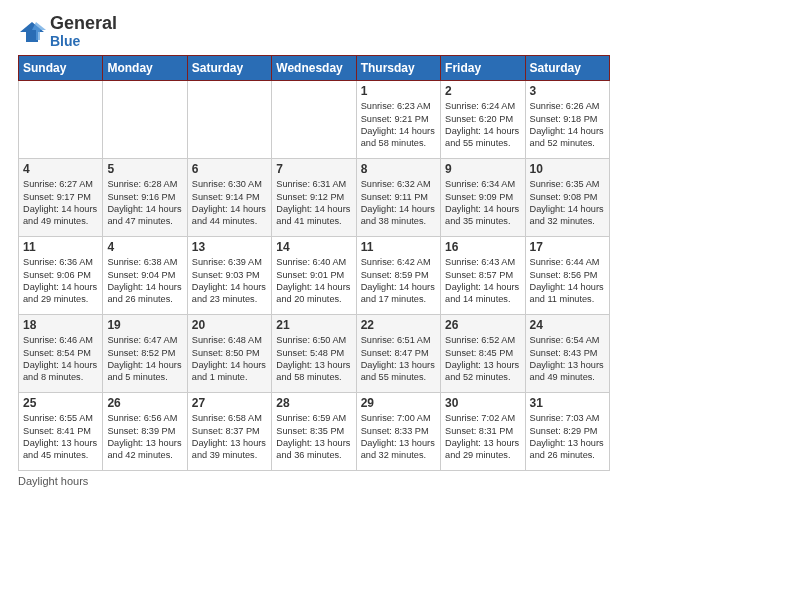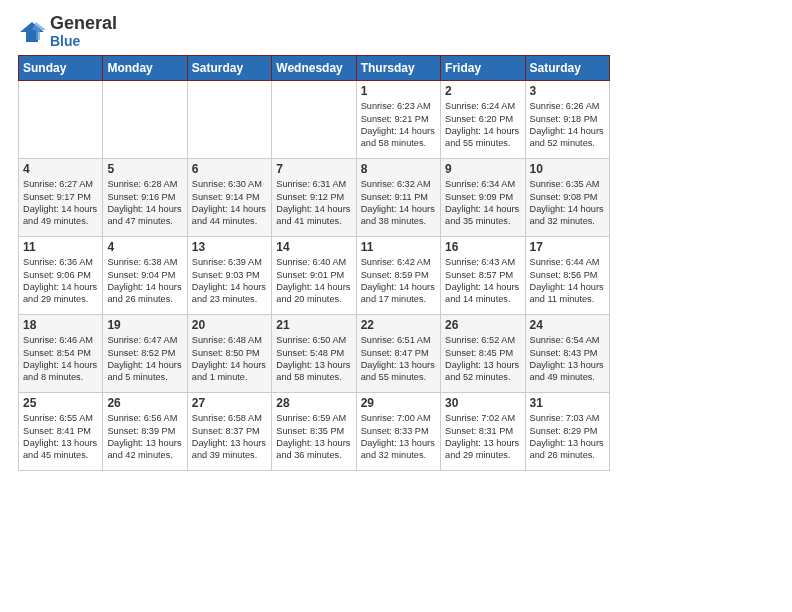--- a/index.html
+++ b/index.html
@@ -360,13 +360,14 @@
             <span class="day-num">31</span>
             <div class="day-info">Sunrise: 7:03 AM
 Sunset: 8:29 PM
 Daylight: 13 hours
 and 26 minutes.</div>
           </td>
         </tr>
       </tbody>
   </table>
 
+  <div class="footer-note">Daylight hours</div>
 </div>
 
 </body></html>

